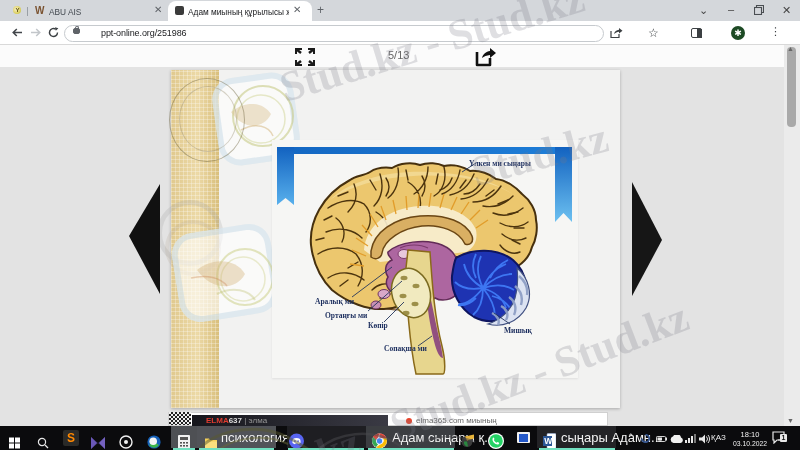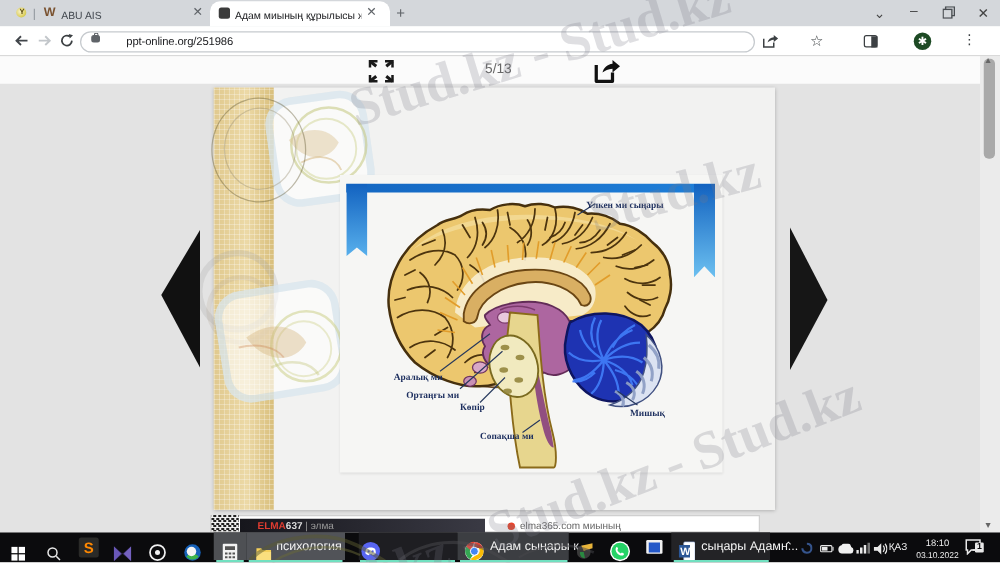--- a/index.html
+++ b/index.html
@@ -37,21 +37,21 @@
   #sbtrack { left:784px; top:45px; width:16px; height:381px; background:#ebebeb; }
   #sbthumb { left:787px; top:47px; width:9px; height:80px; background:#a9a9a9; border-radius:4px; }
 
   
   #botpanel { left:168px; top:412px; width:440px; height:14px; background:#ffffff; border:1px solid #d0d0d0; }
 
   
   #taskbar { left:0; top:426px; width:800px; height:24px; background:#0b0b0d; }
   .tbtn { position:absolute; top:0; height:22px; }
   .mint { position:absolute; top:21.5px; height:2px; background:#71e0c0; }
-  .ttxt { position:absolute; color:#f2f2f2; font-size:10px; line-height:10px; }
+  .ttxt { position:absolute; color:#f2f2f2; font-size:13px; line-height:10px; }
 
   
   .wm { position:absolute; font-family:"Liberation Serif", serif; font-weight:bold;
         color:rgba(122,122,132,0.24); white-space:nowrap; transform-origin:0 50%; pointer-events:none; }
 </style>
 </head>
 <body>
 <div id="stage">
 
   <div class="abs" id="tabbar"></div>

